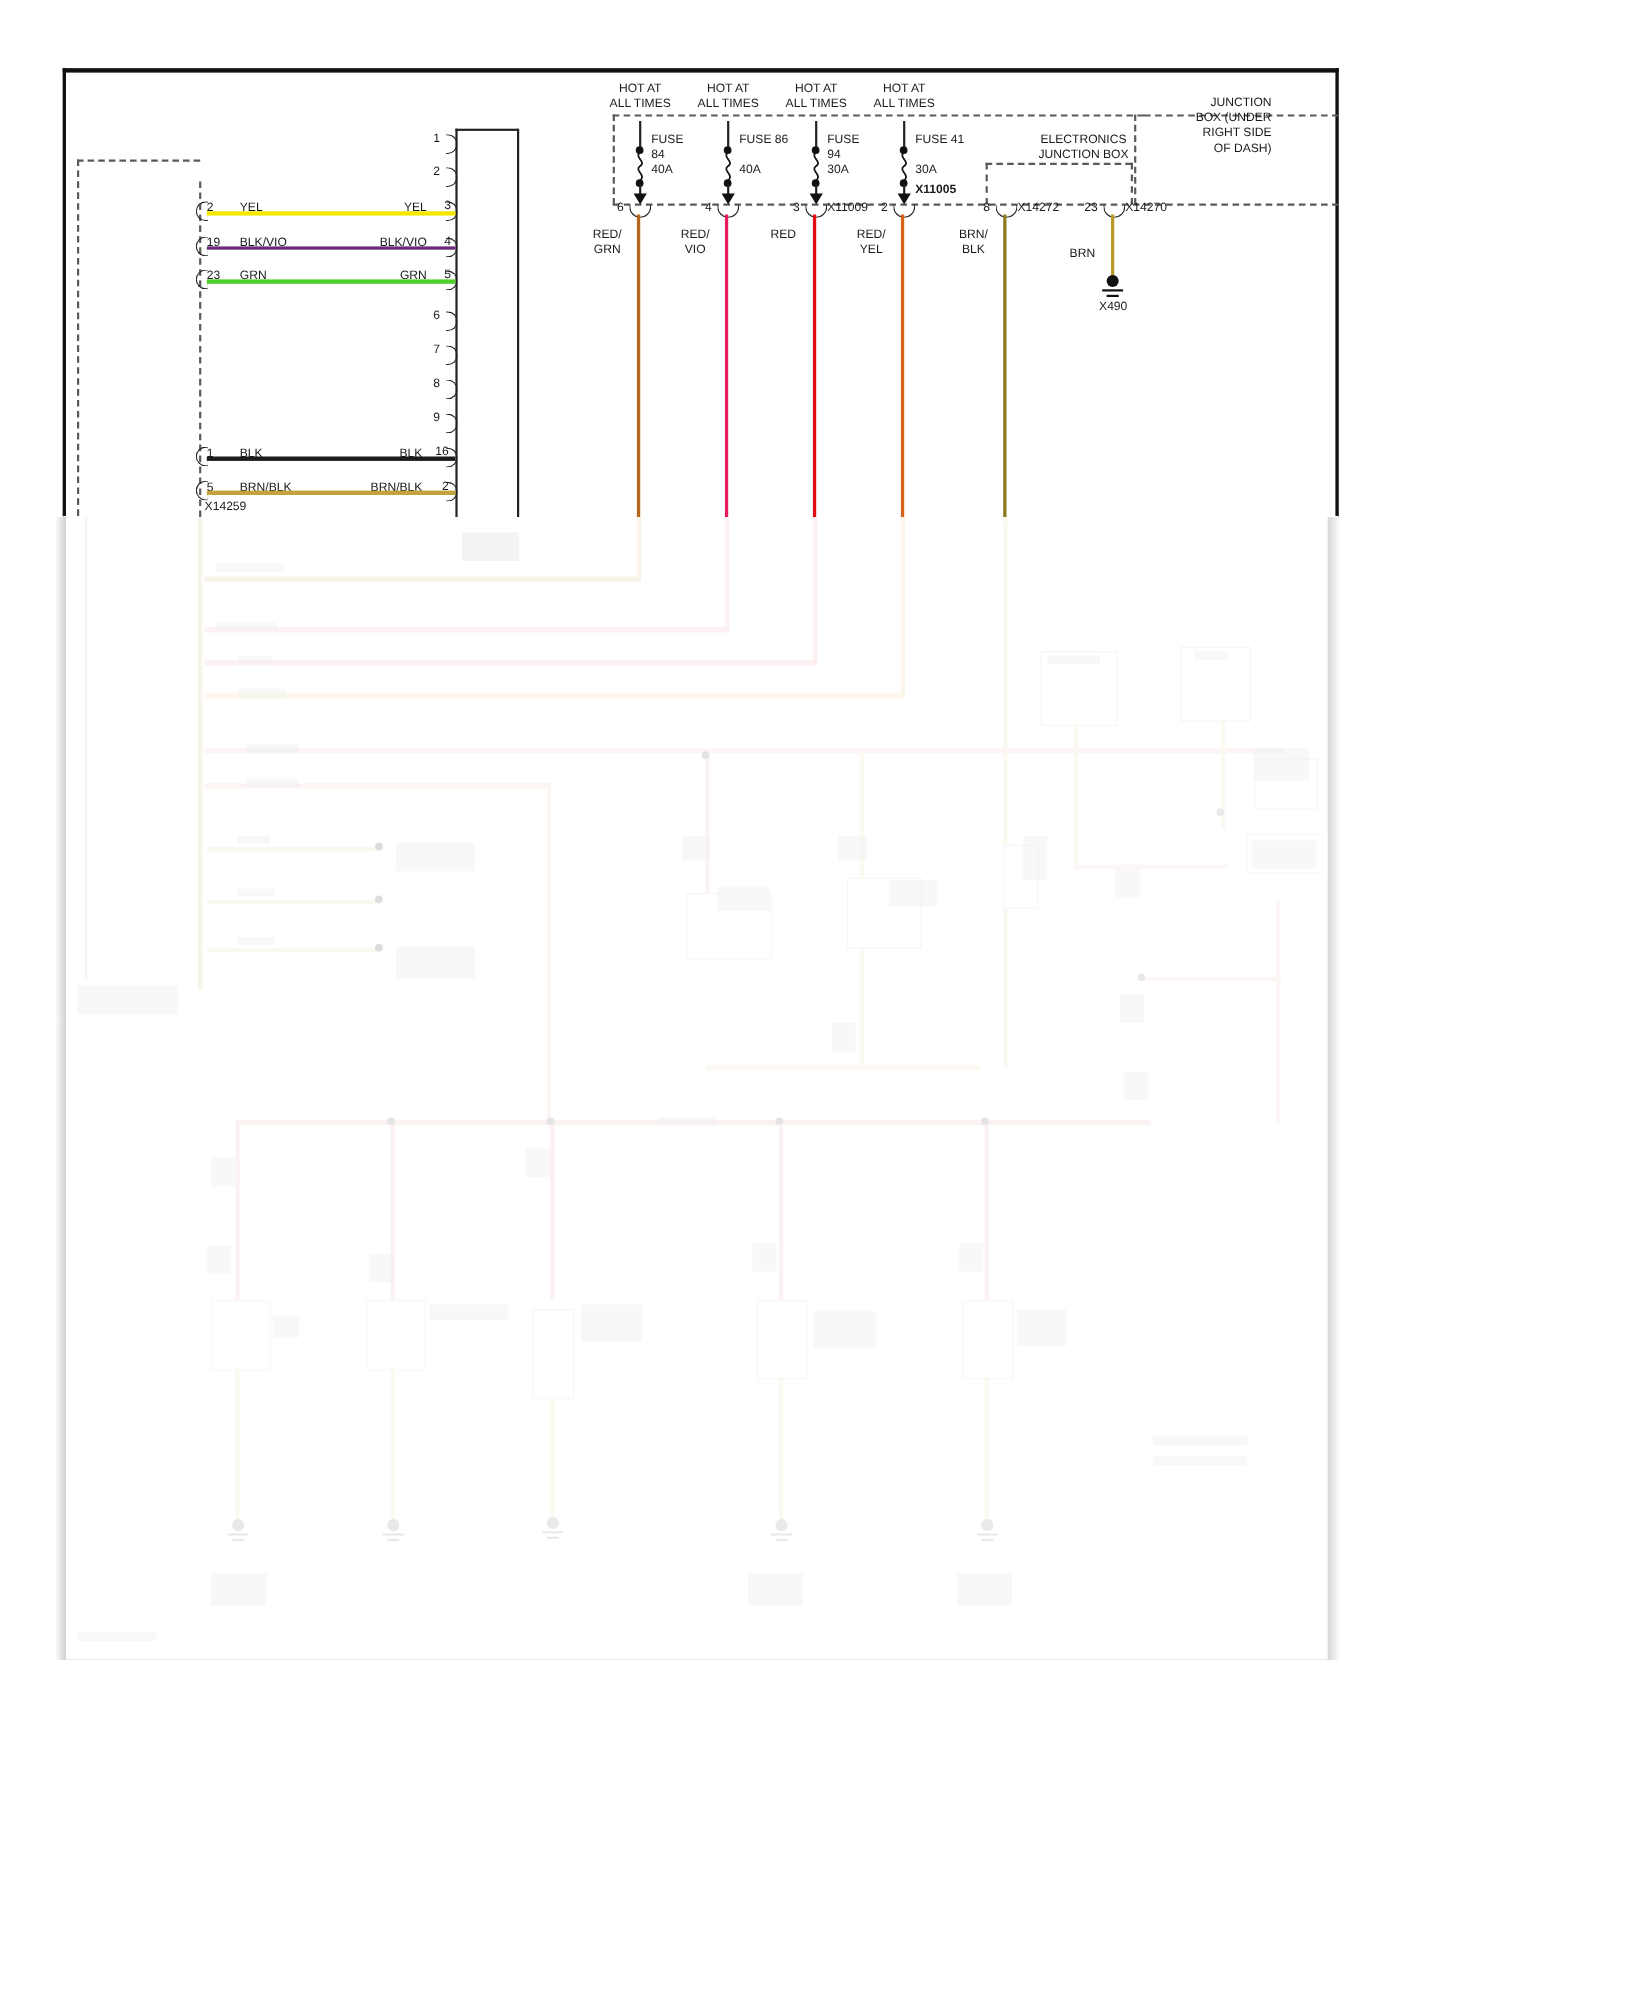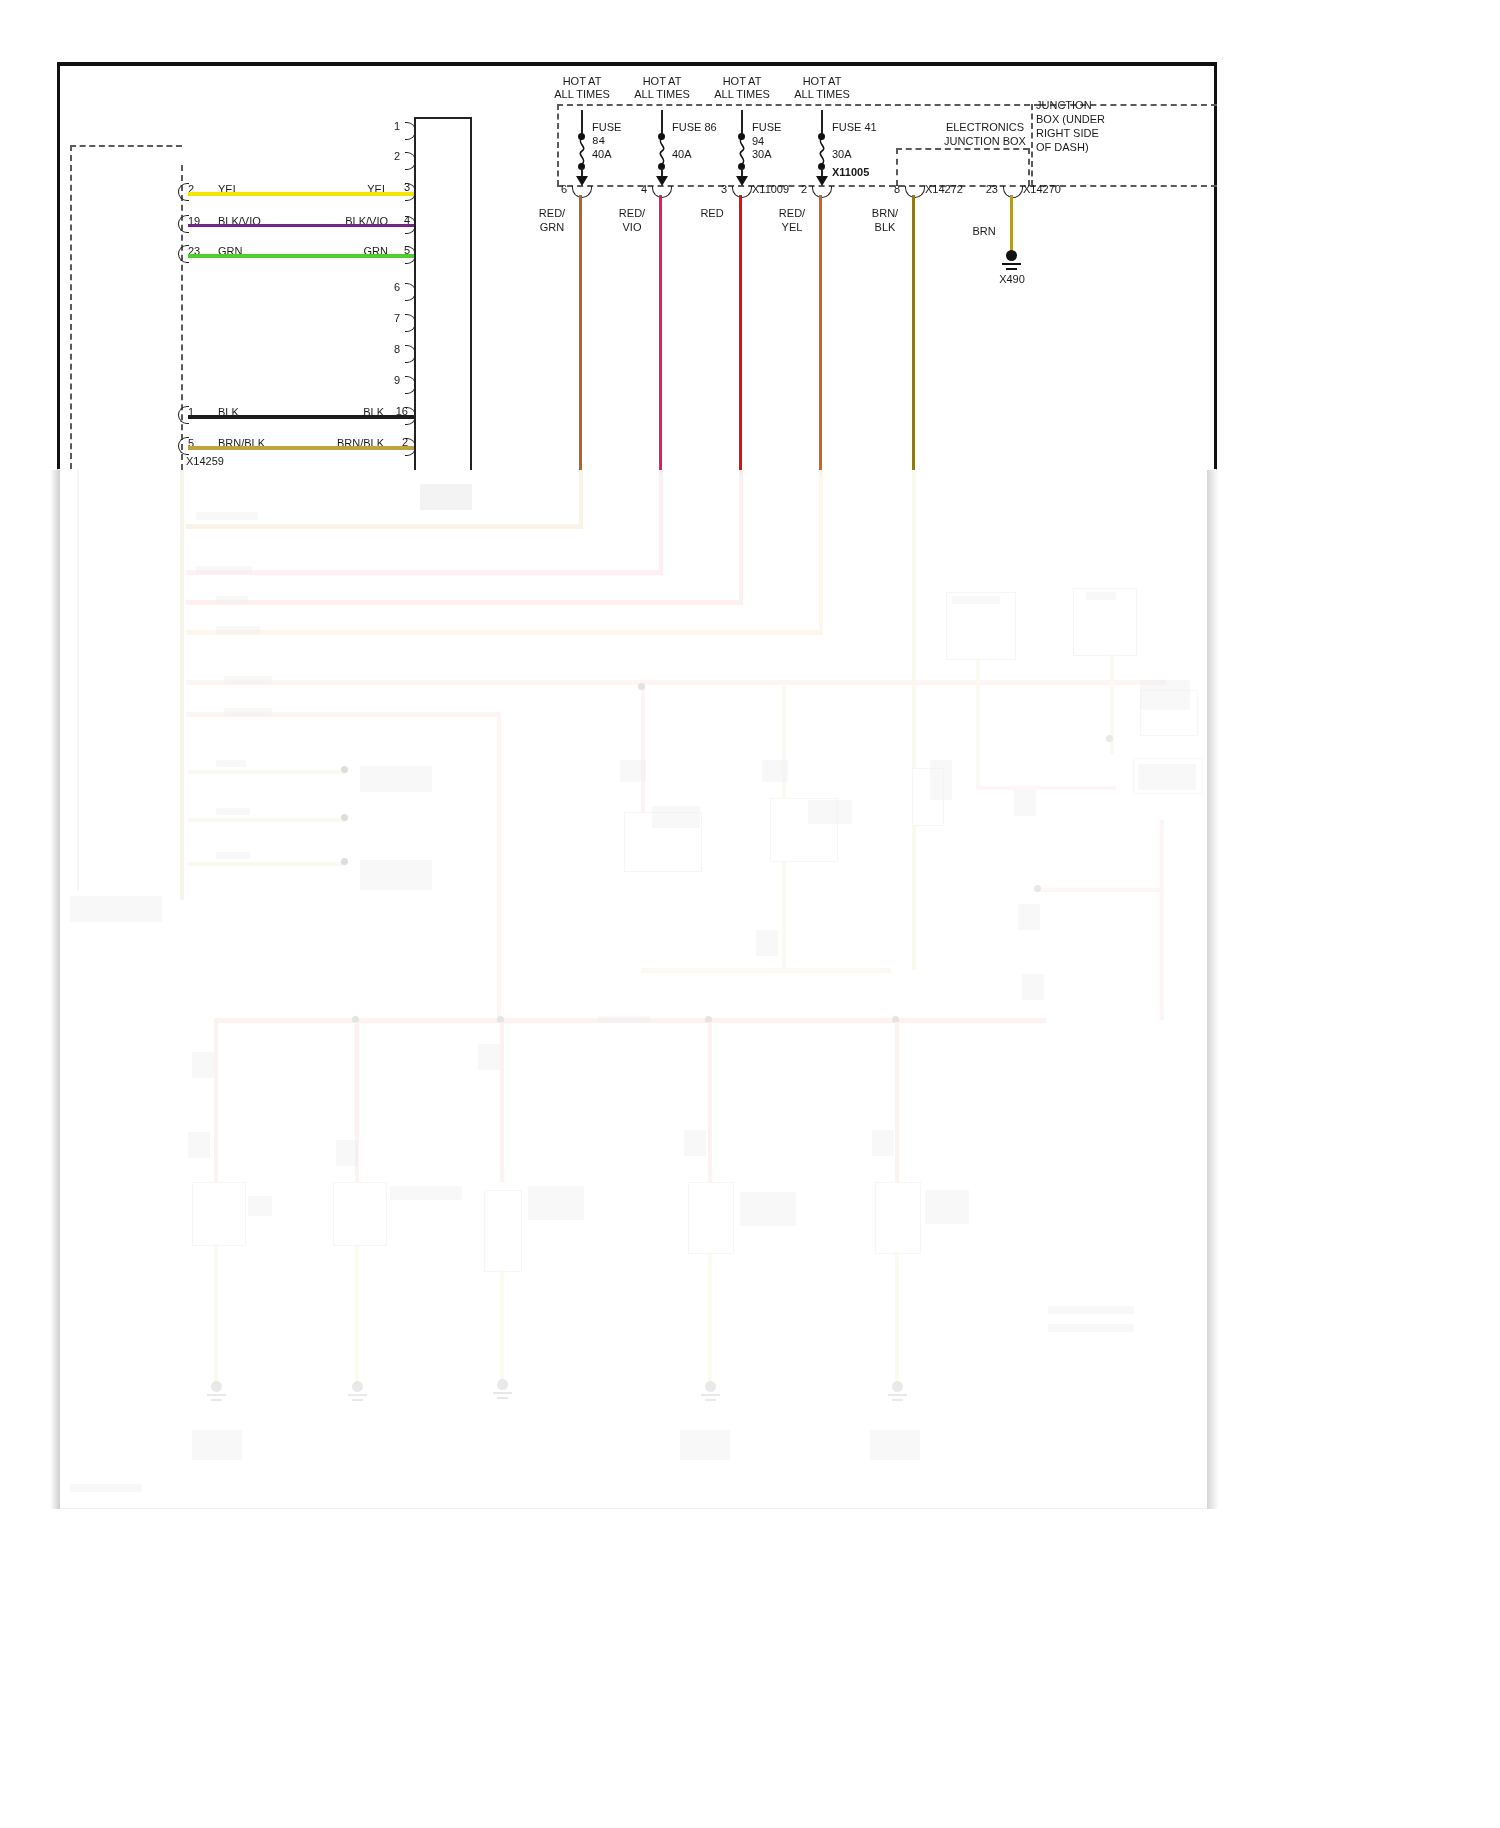--- a/index.html
+++ b/index.html
@@ -75,41 +75,41 @@
   <div class="txt c" style="left:767px;top:75px;width:110px;">HOT AT
 ALL TIMES</div>
 
   <div class="dash-h" style="left:557px;top:104px;width:483px;"></div>
   <div class="dash-v" style="left:557px;top:104px;height:82px;"></div>
   <div class="dash-h" style="left:557px;top:185px;width:660px;"></div>
   <div class="dash-h" style="left:1040px;top:104px;width:177px;"></div>
 
   <div class="dash-v" style="left:1031px;top:104px;height:82px;"></div>
 
-  <div class="txt" style="left:1036px;top:98px;width:120px;line-height:14px;">JUNCTION
+  <div class="txt" style="left:1036px;top:86px;width:120px;line-height:14px;text-align:right;">JUNCTION
 BOX (UNDER
 RIGHT SIDE
 OF DASH)</div>
 
   <div class="txt c" style="left:930px;top:120px;width:110px;line-height:14px;">ELECTRONICS
 JUNCTION BOX</div>
   <div class="dash-h" style="left:896px;top:148px;width:133px;"></div>
   <div class="dash-v" style="left:896px;top:148px;height:38px;"></div>
   <div class="dash-v" style="left:1028px;top:148px;height:38px;"></div>
 
   <div class="solid-v" style="left:581px;top:110px;height:28px;"></div>
   <div class="dot" style="left:578px;top:133px;"></div>
   <svg class="fuse-sq" style="left:575px;top:138px;" viewBox="0 0 14 26">
     <path d="M7 0 C 1 5, 13 9, 7 13 C 1 17, 13 21, 7 26" stroke="#111" stroke-width="1.6" fill="none"></path>
   </svg>
   <div class="dot" style="left:578px;top:163px;"></div>
   <div class="solid-v" style="left:581px;top:168px;height:13px;"></div>
   <div class="arrow-dn" style="left:576px;top:176px;"></div>
   <div class="txt" style="left:592px;top:121px;">FUSE</div>
-  <div class="txt" style="left:592px;top:135px;font-family:Liberation Mono, monospace;">84</div>
+  <div class="txt" style="left:592px;top:135px;">84</div>
   <div class="txt" style="left:592px;top:148px;">40A</div>
 
   <div class="solid-v" style="left:661px;top:110px;height:28px;"></div>
   <div class="dot" style="left:658px;top:133px;"></div>
   <svg class="fuse-sq" style="left:655px;top:138px;" viewBox="0 0 14 26">
     <path d="M7 0 C 1 5, 13 9, 7 13 C 1 17, 13 21, 7 26" stroke="#111" stroke-width="1.6" fill="none"></path>
   </svg>
   <div class="dot" style="left:658px;top:163px;"></div>
   <div class="solid-v" style="left:661px;top:168px;height:13px;"></div>
   <div class="arrow-dn" style="left:656px;top:176px;"></div>

